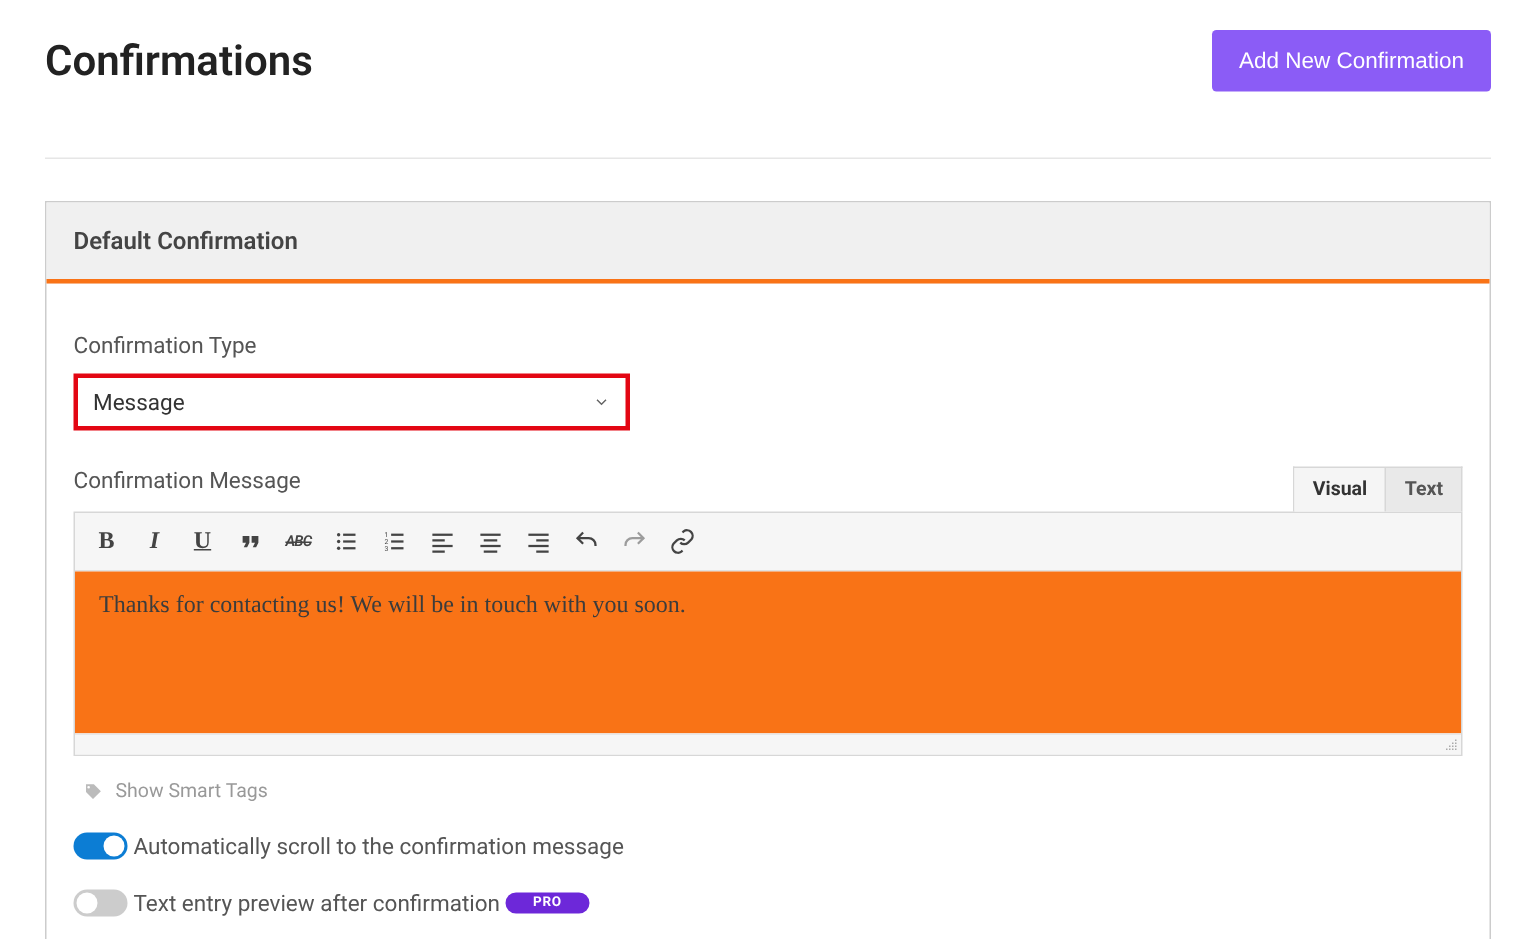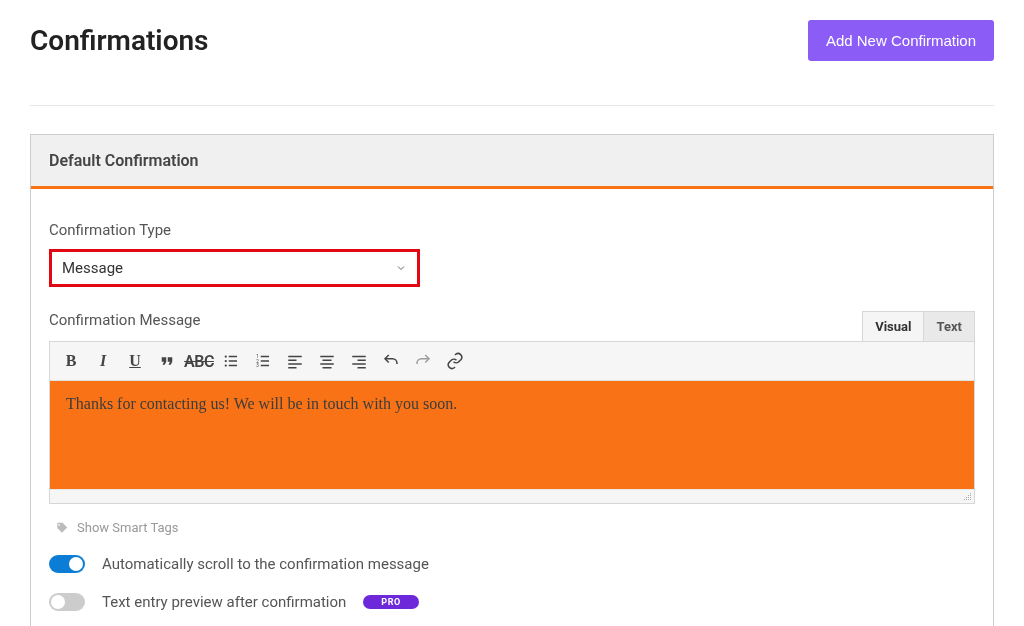--- a/index.html
+++ b/index.html
@@ -126,21 +126,21 @@
       align-items: center;
       justify-content: center;
       cursor: pointer;
       color: #444;
       border-radius: 2px;
     }
     .tb-btn svg { width: 18px; height: 18px; }
     .tb-btn .txt { font-family: Georgia, serif; font-size: 16px; font-weight: 700; }
     .tb-btn .txt-i { font-style: italic; font-family: Georgia, serif; font-size: 16px; font-weight: 700;}
     .tb-btn .txt-u { text-decoration: underline; font-family: "Times New Roman", serif; font-size: 16px; font-weight: 700;}
-    .tb-btn .abc { font-size: 16px; text-decoration: line-through; font-weight: 600; letter-spacing: -0.5px;}
+    .tb-btn .abc { font-size: 10px; text-decoration: line-through; font-weight: 600; letter-spacing: -0.5px; font-style: italic;}
     .editor-content {
       min-height: 108px;
       padding: 14px 16px;
       font-family: Georgia, "Times New Roman", serif;
       font-size: 16px;
       color: #3c3c3c;
       background: #f97316;
     }
     .editor-status {
       height: 14px;
@@ -164,21 +164,21 @@
       color: #999;
       font-size: 13px;
       cursor: pointer;
       padding-left: 6px;
       text-align: center;
     }
     .tag-icon { width: 14px; height: 14px; fill: #bbb; }
     .toggle-row {
       display: flex;
       align-items: center;
-      gap: 17px;
+      gap: 4px;
       margin-top: 20px;
       font-size: 15px;
       color: #555;
     }
     .toggle {
       width: 36px; height: 18px;
       border-radius: 18px;
       position: relative;
       cursor: pointer;
       flex-shrink: 0;

